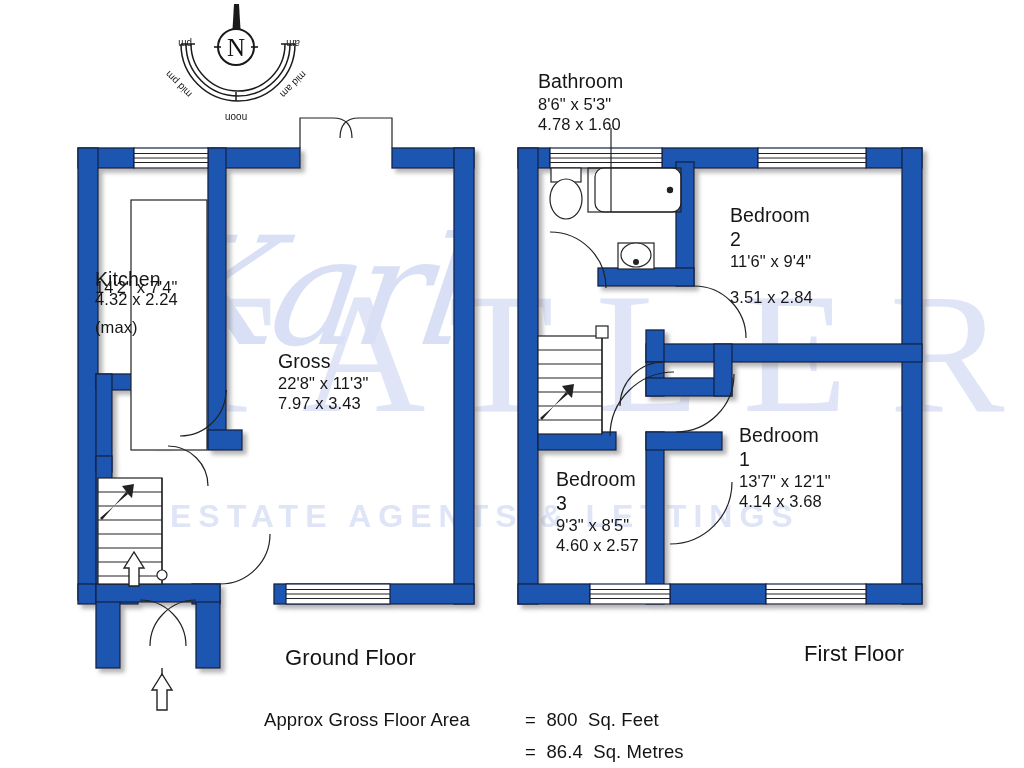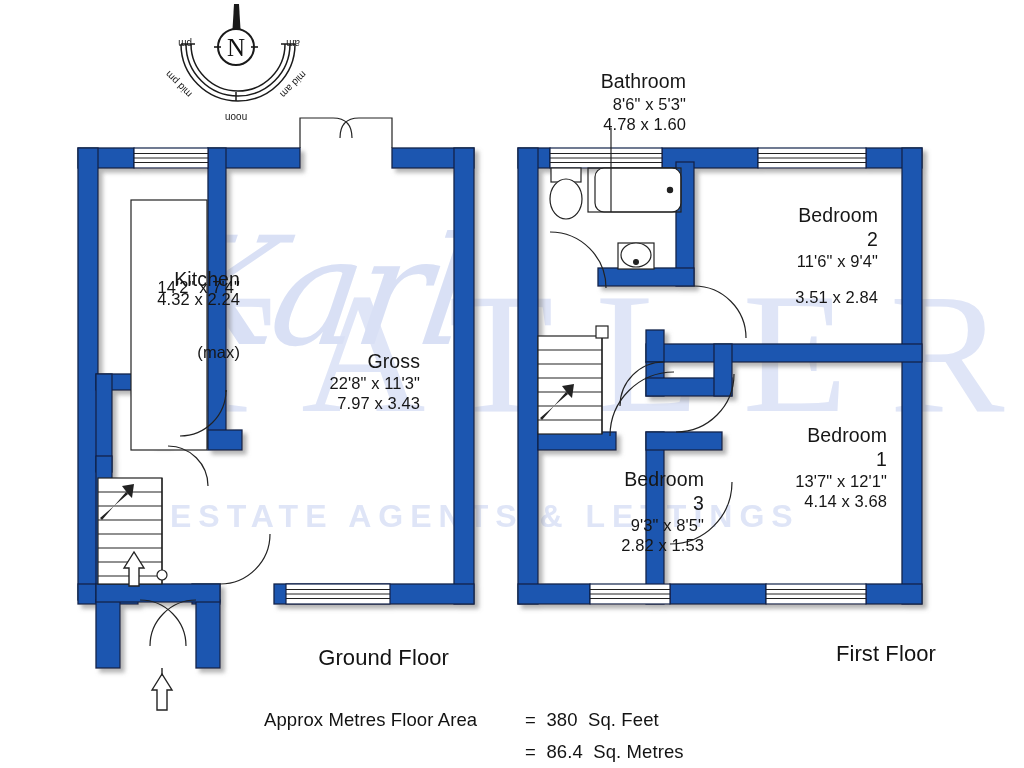--- a/index.html
+++ b/index.html
@@ -17,21 +17,21 @@
     background: #ffffff;
   }
   svg#plan { position: absolute; left: 0; top: 0; }
 
   
   .lbl {
     position: absolute;
     color: #161616;
     line-height: 1.18;
     white-space: nowrap;
-    text-align: right;
+    text-align: left;
     letter-spacing: .1px;
   }
   .room-name { font-size: 19.5px; }
   .room-dim  { font-size: 16.5px; }
   .floor-title { font-size: 22px; color: #131313; }
   .area-line { font-size: 18.5px; color: #131313; white-space: pre; }
 
   
   #watermark {
     position: absolute;
@@ -298,21 +298,21 @@
     <text class="cmp-txt" transform="translate(30,38) rotate(180)" text-anchor="middle">pm</text>
     <text class="cmp-txt" transform="translate(138,38) rotate(180)" text-anchor="middle">am</text>
     <text class="cmp-txt" transform="translate(26,80) rotate(-135)" text-anchor="middle">mid pm</text>
     <text class="cmp-txt" transform="translate(136,80) rotate(135)" text-anchor="middle">mid am</text>
     <text class="cmp-txt" transform="translate(81,112) rotate(180)" text-anchor="middle">noon</text>
   </svg>
 
   <div class="lbl room-name" style="left:95px; top:268px; width:145px;">Kitchen</div>
   <div class="lbl room-dim" style="left:95px; top:278px; width:145px;">14'2"  x   7'4"</div>
   <div class="lbl room-dim" style="left:95px; top:290px; width:145px;">4.32  x  2.24</div>
-  <div class="lbl room-dim" style="left:95px; top:318px; width:145px;margin-top:25px;">(max)</div>
+  <div class="lbl room-dim" style="left:95px; top:318px; width:145px;">(max)</div>
 
   <div class="lbl room-name" style="left:278px; top:350px; width:142px;">Gross</div>
   <div class="lbl room-dim" style="left:278px; top:374px; width:142px;">22'8"  x  11'3"</div>
   <div class="lbl room-dim" style="left:278px; top:394px; width:142px;">7.97  x  3.43</div>
 
   <div class="lbl room-name" style="left:538px; top:70px; width:148px;">Bathroom</div>
   <div class="lbl room-dim" style="left:538px; top:95px; width:148px;">8'6"   x   5'3"</div>
   <div class="lbl room-dim" style="left:538px; top:115px; width:148px;">4.78  x  1.60</div>
 
   <div class="lbl room-name" style="left:730px; top:204px; width:148px;">Bedroom</div>
@@ -321,22 +321,22 @@
   <div class="lbl room-dim" style="left:730px; top:288px; width:148px;">3.51  x  2.84</div>
 
   <div class="lbl room-name" style="left:739px; top:424px; width:148px;">Bedroom</div>
   <div class="lbl room-name" style="left:739px; top:448px; width:148px;">1</div>
   <div class="lbl room-dim" style="left:739px; top:472px; width:148px;">13'7"  x  12'1"</div>
   <div class="lbl room-dim" style="left:739px; top:492px; width:148px;">4.14  x  3.68</div>
 
   <div class="lbl room-name" style="left:556px; top:468px; width:148px;">Bedroom</div>
   <div class="lbl room-name" style="left:556px; top:492px; width:148px;">3</div>
   <div class="lbl room-dim" style="left:556px; top:516px; width:148px;">9'3"   x   8'5"</div>
-  <div class="lbl room-dim" style="left:556px; top:536px; width:148px;">2.82  x  1.53</div>
+  <div class="lbl room-dim" style="left:556px; top:536px; width:148px;">4.60  x  2.57</div>
 
   <div class="lbl floor-title" style="left:285px; top:645px; width:164px;">Ground Floor</div>
   <div class="lbl floor-title" style="left:804px; top:641px; width:132px;">First Floor</div>
 
-  <div class="lbl area-line" style="left:264px; top:709px; text-align:left;">Approx Metres Floor Area</div>
-  <div class="lbl area-line" style="left:525px; top:709px; text-align:left;">=  380  Sq. Feet</div>
+  <div class="lbl area-line" style="left:264px; top:709px; text-align:left;">Approx Gross Floor Area</div>
+  <div class="lbl area-line" style="left:525px; top:709px; text-align:left;">=  800  Sq. Feet</div>
   <div class="lbl area-line" style="left:525px; top:741px; text-align:center;">=  86.4  Sq. Metres</div>
 
 </div>
 
 </body></html>

